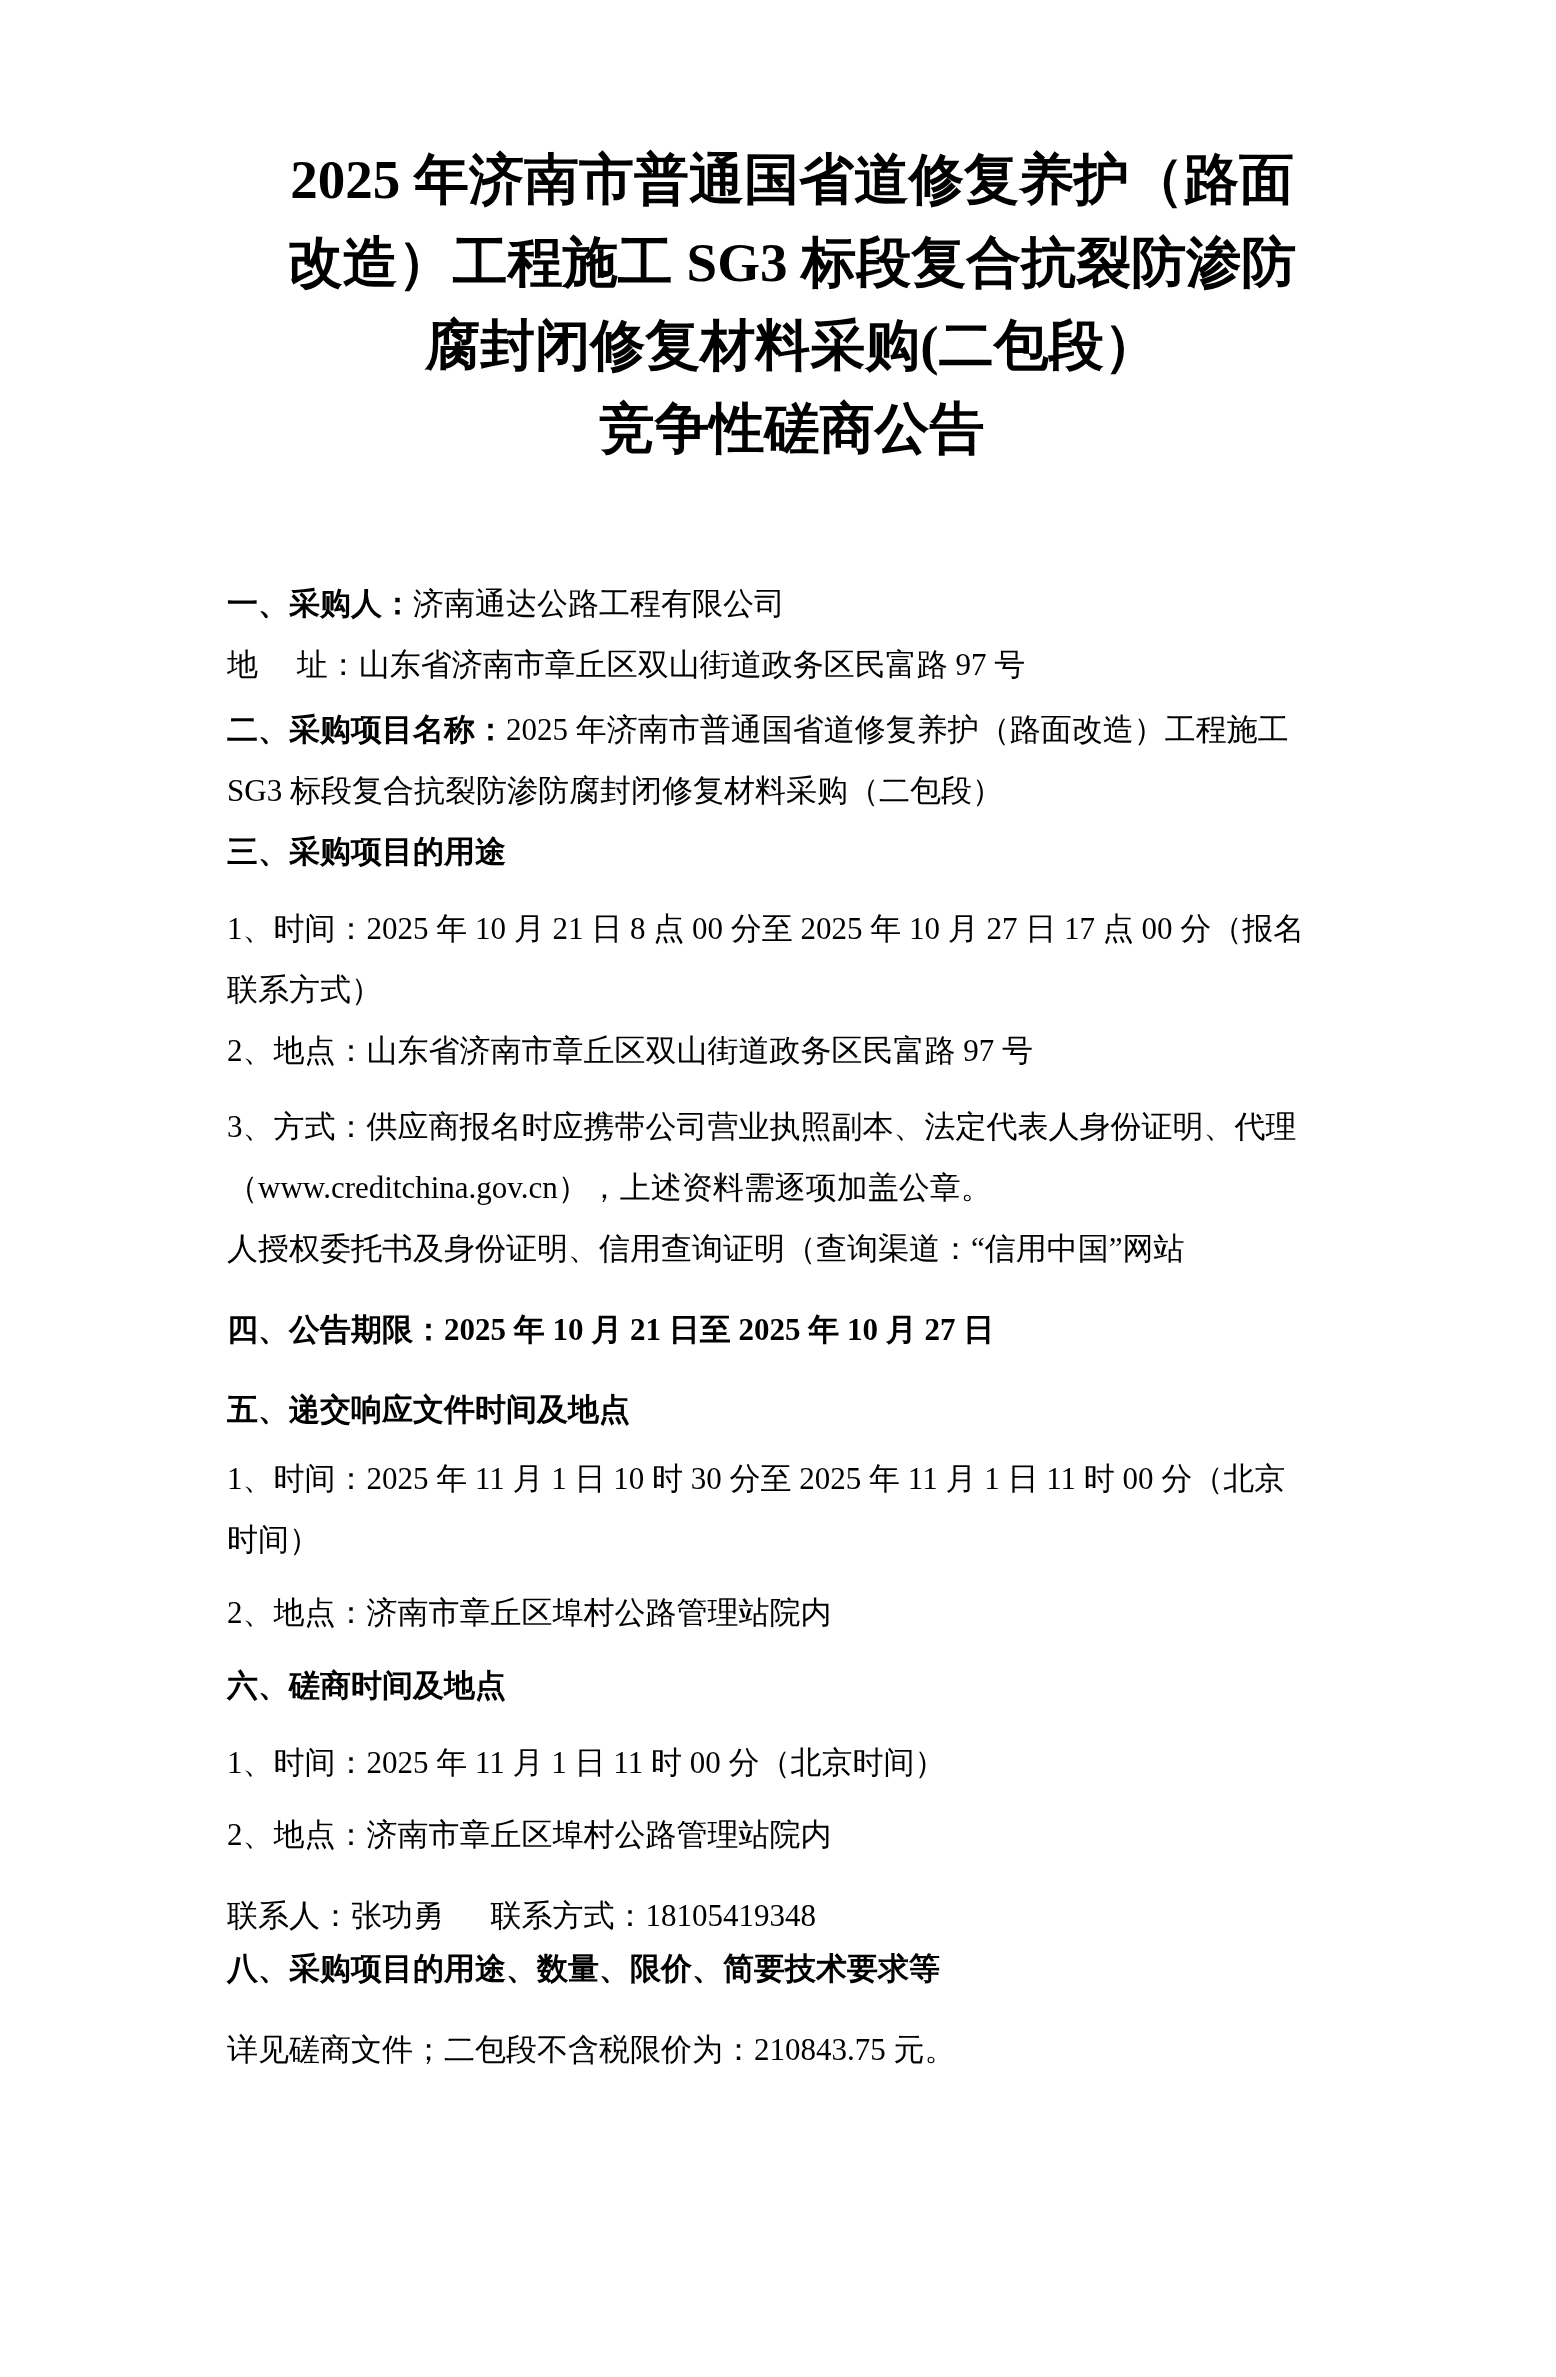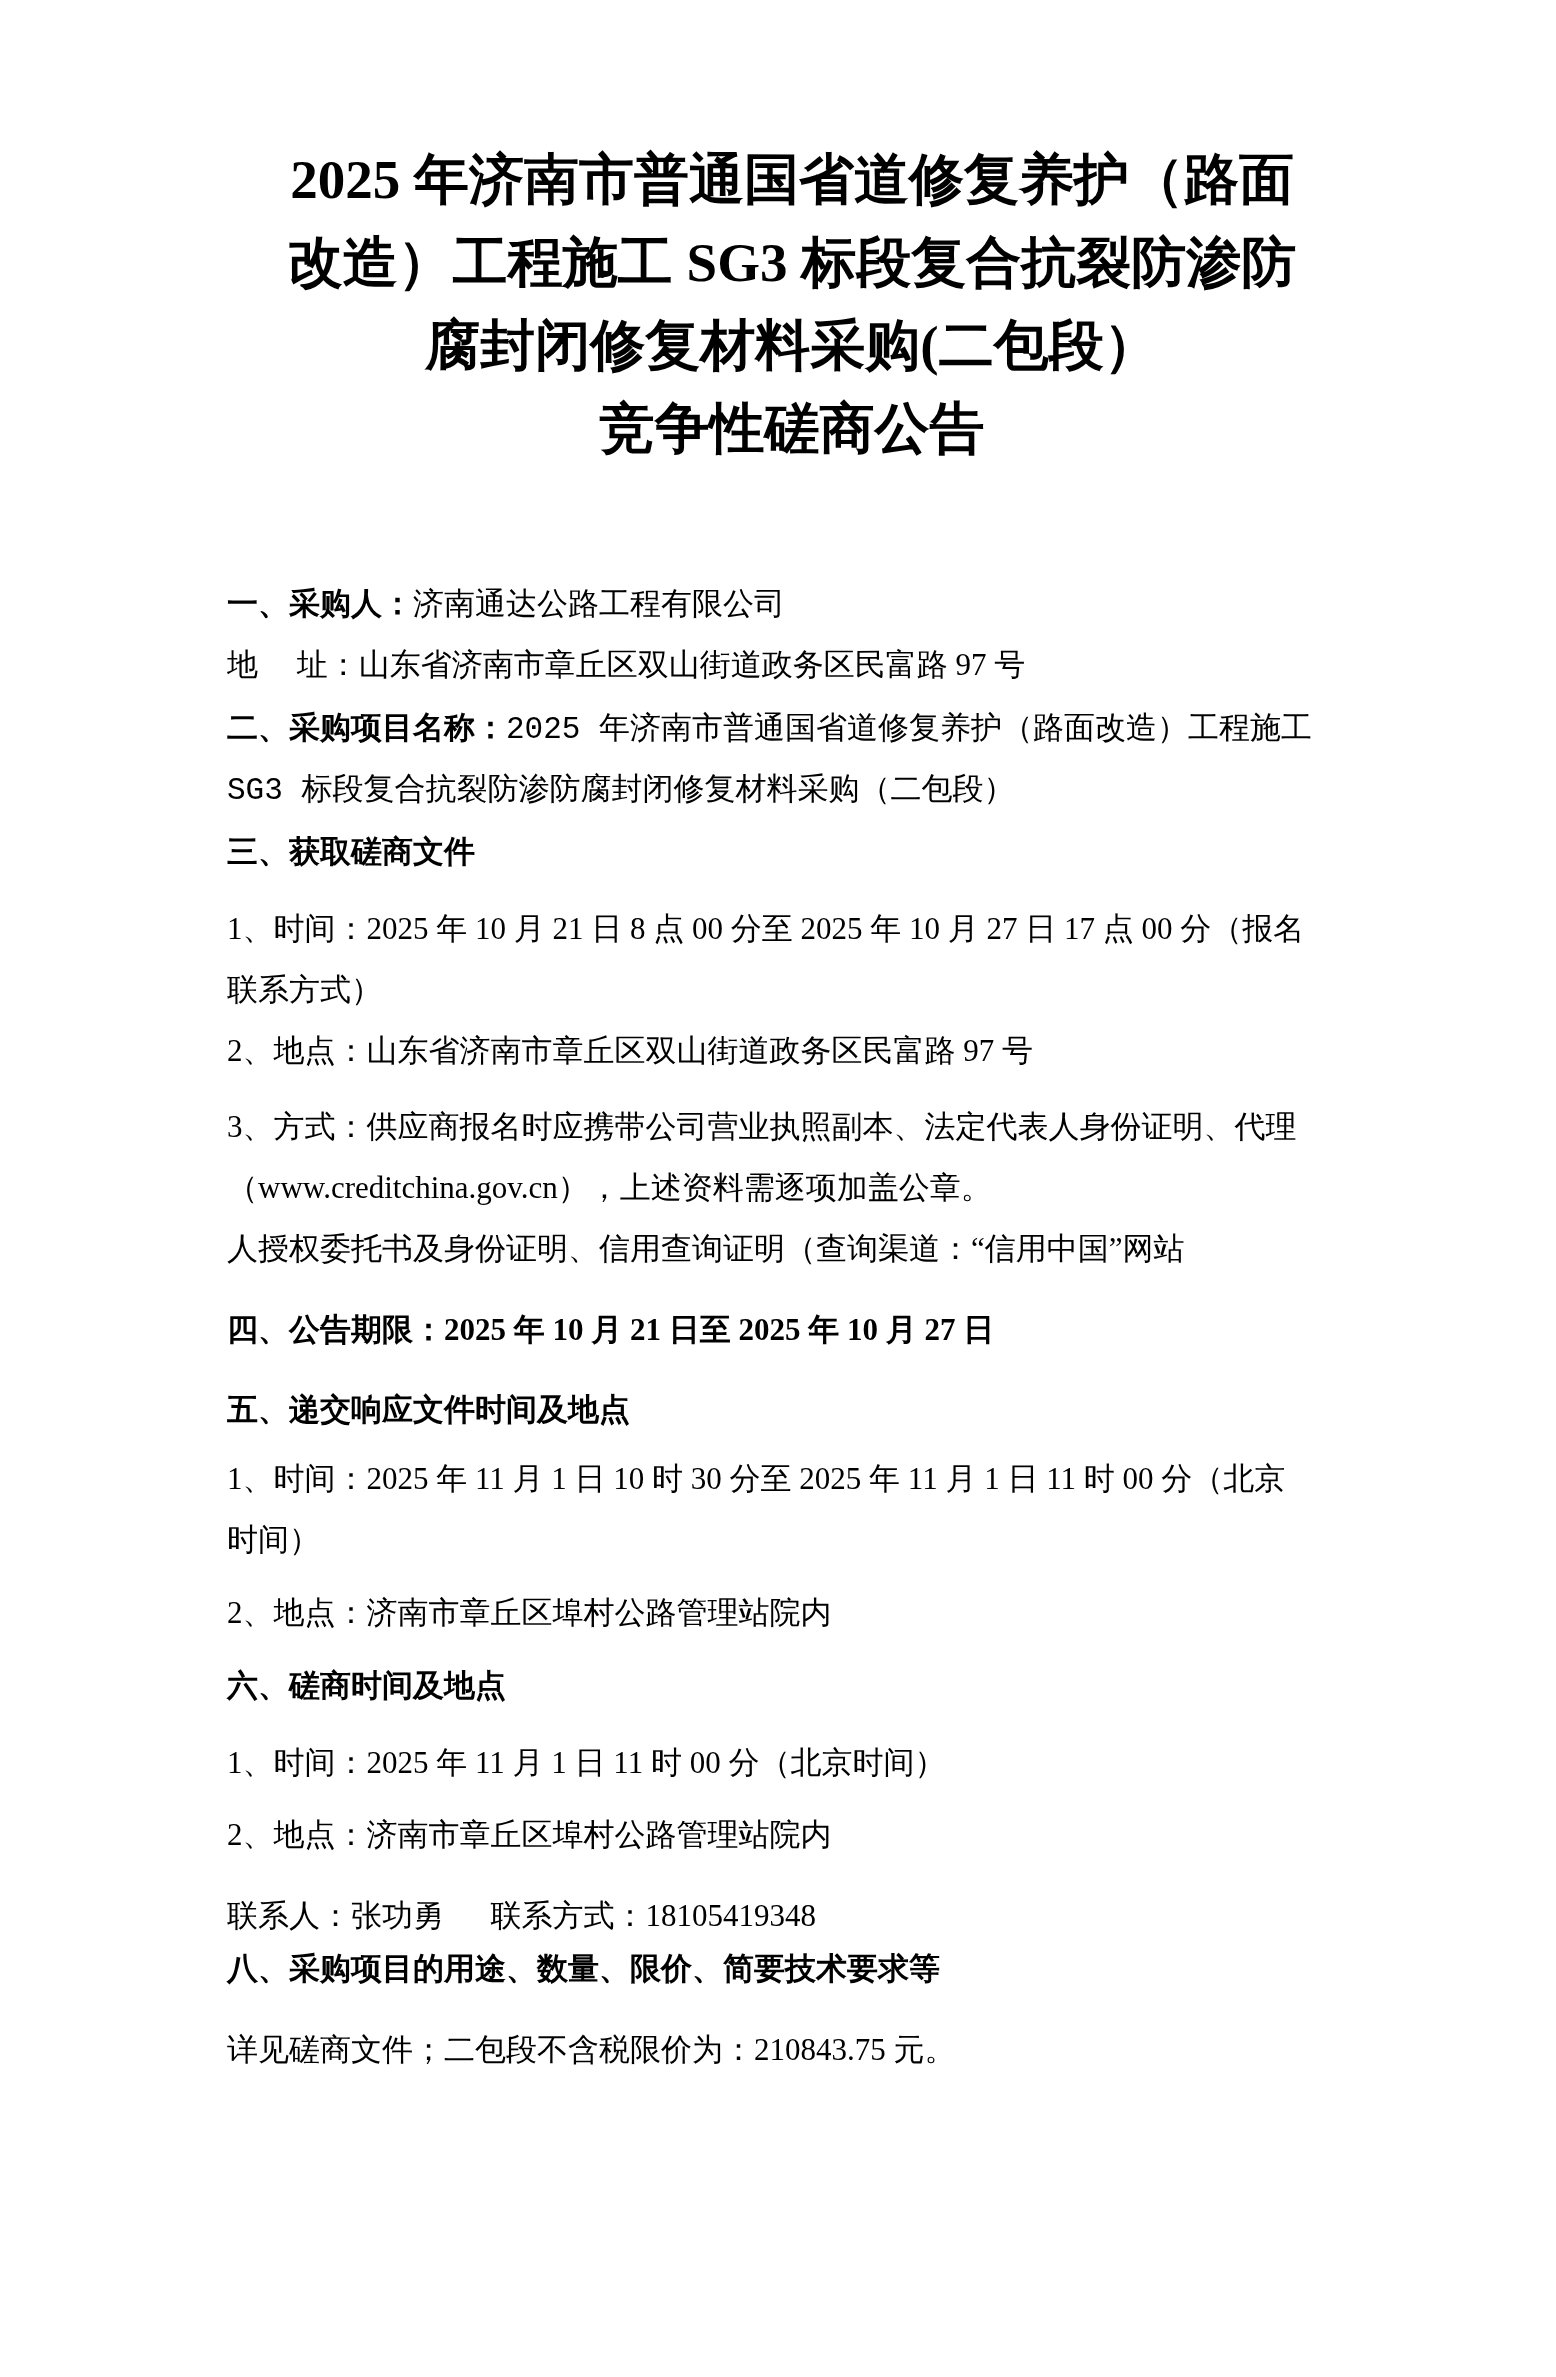--- a/index.html
+++ b/index.html
@@ -31,21 +31,21 @@
     margin-top: 103px;
     font-size: 31px;
   }
   .para { margin: 0; }
   .line {
     line-height: 61px;
     white-space: pre-wrap;
   }
   .seg.bold { font-weight: bold; }
   .mt0   { margin-top: 0; }
-  .mt5   { margin-top: 3.9px; font-family: Liberation Mono, monospace; }
+  .mt5   { margin-top: 3.9px; }
   .mt10  { margin-top: 7.8px; }
   .mt15  { margin-top: 11.8px; }
   .mt20  { margin-top: 15.7px; }
   .mt25  { margin-top: 19.6px; }
   .mtm10 { margin-top: -7.8px; }
 </style>
 </head>
 <body>
 
 <div class="page">
@@ -61,21 +61,21 @@
           <div class="line"><span class="seg bold">一、采购人：</span><span class="seg">济南通达公路工程有限公司</span></div>
         </div>
         <div class="para mt0">
           <div class="line"><span class="seg">地　 址：山东省济南市章丘区双山街道政务区民富路 97 号</span></div>
         </div>
         <div class="para mt5">
           <div class="line"><span class="seg bold">二、采购项目名称：</span><span class="seg">2025 年济南市普通国省道修复养护（路面改造）工程施工</span></div>
           <div class="line"><span class="seg">SG3 标段复合抗裂防渗防腐封闭修复材料采购（二包段）</span></div>
         </div>
         <div class="para mt0">
-          <div class="line"><span class="seg bold">三、获取磋商文件</span></div>
+          <div class="line"><span class="seg bold">三、采购项目的用途</span></div>
         </div>
         <div class="para mt20">
           <div class="line"><span class="seg">1、时间：2025 年 10 月 21 日 8 点 00 分至 2025 年 10 月 27 日 17 点 00 分（报名</span></div>
           <div class="line"><span class="seg">联系方式）</span></div>
         </div>
         <div class="para mt0">
           <div class="line"><span class="seg">2、地点：山东省济南市章丘区双山街道政务区民富路 97 号</span></div>
         </div>
         <div class="para mt20">
           <div class="line"><span class="seg">3、方式：供应商报名时应携带公司营业执照副本、法定代表人身份证明、代理</span></div>

